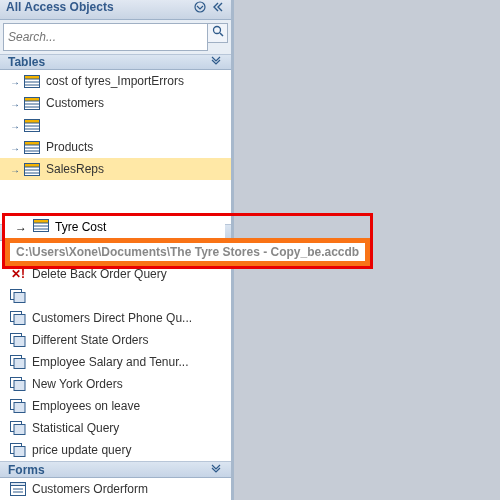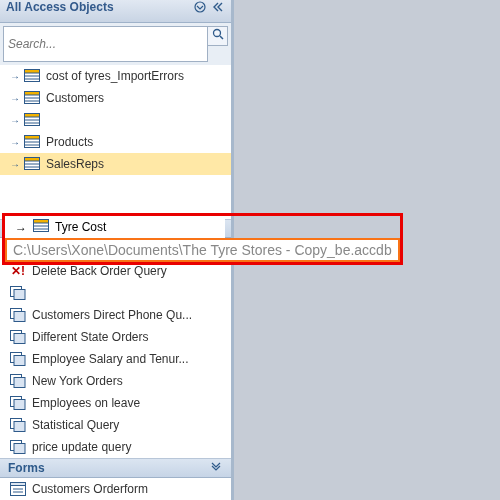--- a/index.html
+++ b/index.html
@@ -3,41 +3,41 @@
 <meta charset="utf-8">
 <style>
   * { box-sizing: border-box; margin: 0; padding: 0; }
   body { font-family: "Segoe UI", Tahoma, sans-serif; font-size: 12px; background: #fff; width: 500px; height: 500px; overflow: hidden; display: flex; }
   .nav-pane { width: 234px; height: 500px; border-right: 3px solid #a7b8cc; background: #e8eef5; display: flex; flex-direction: column; position: relative; }
   .content-area { flex: 1; background: #c6ccd6; }
   .pane-header { height: 26px; background: linear-gradient(#e1e8f2,#c8d4e4); border-bottom: 1px solid #9fb2c9; display: flex; align-items: flex-start; padding: 0 6px; color: #335a8c; font-weight: bold; justify-content: space-between; }
   .pane-header-right { display: flex; gap: 4px; }
   .hdr-icon { width: 14px; height: 14px; display: flex; align-items: center; justify-content: center; color: #2e5a8a; }
   .search-row { padding: 3px; background: #e8eef5; display: flex; }
-  .search-input { flex: 1; height: 36px; border: 1px solid #a0b0c4; font-size: 12px; font-style: italic; color: #777; padding: 0 4px; background: #fff; }
+  .search-input { flex: 1; height: 28px; border: 1px solid #a0b0c4; font-size: 12px; font-style: italic; color: #777; padding: 0 4px; background: #fff; }
   .search-btn { width: 20px; height: 20px; border: 1px solid #a0b0c4; border-left: none; background: #f0f4fa; display: flex; align-items: center; justify-content: center; }
   .group-header { height: 22px; background: linear-gradient(#dbe5f1,#c6d4e6); border-top: 1px solid #b8c6d8; border-bottom: 1px solid #9fb2c9; display: flex; align-items: center; justify-content: space-between; padding: 0 10px 0 8px; color: #2e5a8a; font-weight: bold; }
   .chev { font-size: 11px; color: #2e5a8a; }
   .item-list { background: #fff; }
   .item { display: flex; align-items: center; height: 22px; padding: 0 6px 0 10px; gap: 6px; color: #333; position: relative; }
   .item.selected { background: #ffe8a6; }
   .item .link-arrow { color: #2e5a8a; font-size: 10px; width: 8px; }
   .item .icon { width: 16px; height: 14px; display: inline-flex; align-items: center; justify-content: center; }
   .tbl-icon svg rect { fill: #fff; stroke: #2e5a8a; stroke-width: 1; }
   .tbl-icon svg .hdr { fill: #f2b200; }
   .qry-icon svg rect { fill: #fff; stroke: #2e5a8a; }
   .qry-icon svg .ov { fill: #d9e4f2; }
   .item-label { white-space: nowrap; overflow: hidden; text-overflow: ellipsis; flex: 1; }
   .form-icon svg rect { fill:#fff; stroke:#2e5a8a; } .form-icon .bar{ fill:#dbe5f1;}
   .del-qry { color:#b00; font-weight:bold;}
   .tooltip-box { position: absolute; left: 2px; top: 213px; z-index: 10; display: flex; flex-direction: column; }
   .tooltip-outline { border: 3px solid #e90000; padding: 0; background: transparent; }
   .tooltip-inner { display: flex; flex-direction: column; }
   .tt-item { display:flex; align-items:center; height:22px; padding:0 6px 0 10px; gap:6px; background:#fff; width: 220px; }
-  .tt-text { background:#fff; border:2px solid #f97316; padding:2px 6px; color:#888; font-size:14px; white-space: nowrap; }
+  .tt-text { background:#fff; border:5px solid #f97316; padding:2px 6px; color:#888; font-size:12px; white-space: nowrap; font-weight: bold; }
 </style>
 </head>
 <body>
 
 <div class="nav-pane">
 
   <div class="pane-header">
     <span>All Access Objects</span>
     <div class="pane-header-right">
       <span class="hdr-icon">
@@ -59,20 +59,26 @@
     <div class="search-btn">
       <span>
         <svg width="12" height="12">
             <circle cx="5" cy="5" r="3.5" fill="none" stroke="#2e5a8a" stroke-width="1.3"></circle>
             <line x1="8" y1="8" x2="11" y2="11" stroke="#2e5a8a" stroke-width="1.5"></line>
           </svg>
       </span>
     </div>
   </div>
 
+  <div class="group-header">
+    <span>Tables</span>
+    <span class="chev"><svg width="10" height="10">
+          <path d="M1 4 L5 8 L9 4 M1 1 L5 5 L9 1" fill="none" stroke="#2e5a8a" stroke-width="1.2"></path>
+        </svg></span>
+  </div>
   <div class="item-list">
     <div class="item">
       <span class="link-arrow">→</span>
       <span class="icon tbl-icon">
           <svg width="16" height="13">
             <rect x="0.5" y="0.5" width="15" height="12"></rect>
             <rect class="hdr" x="0.5" y="0.5" width="15" height="3.5"></rect>
             <line x1="0" y1="7" x2="16" y2="7" stroke="#2e5a8a"></line>
             <line x1="0" y1="10" x2="16" y2="10" stroke="#2e5a8a"></line>
           </svg>

